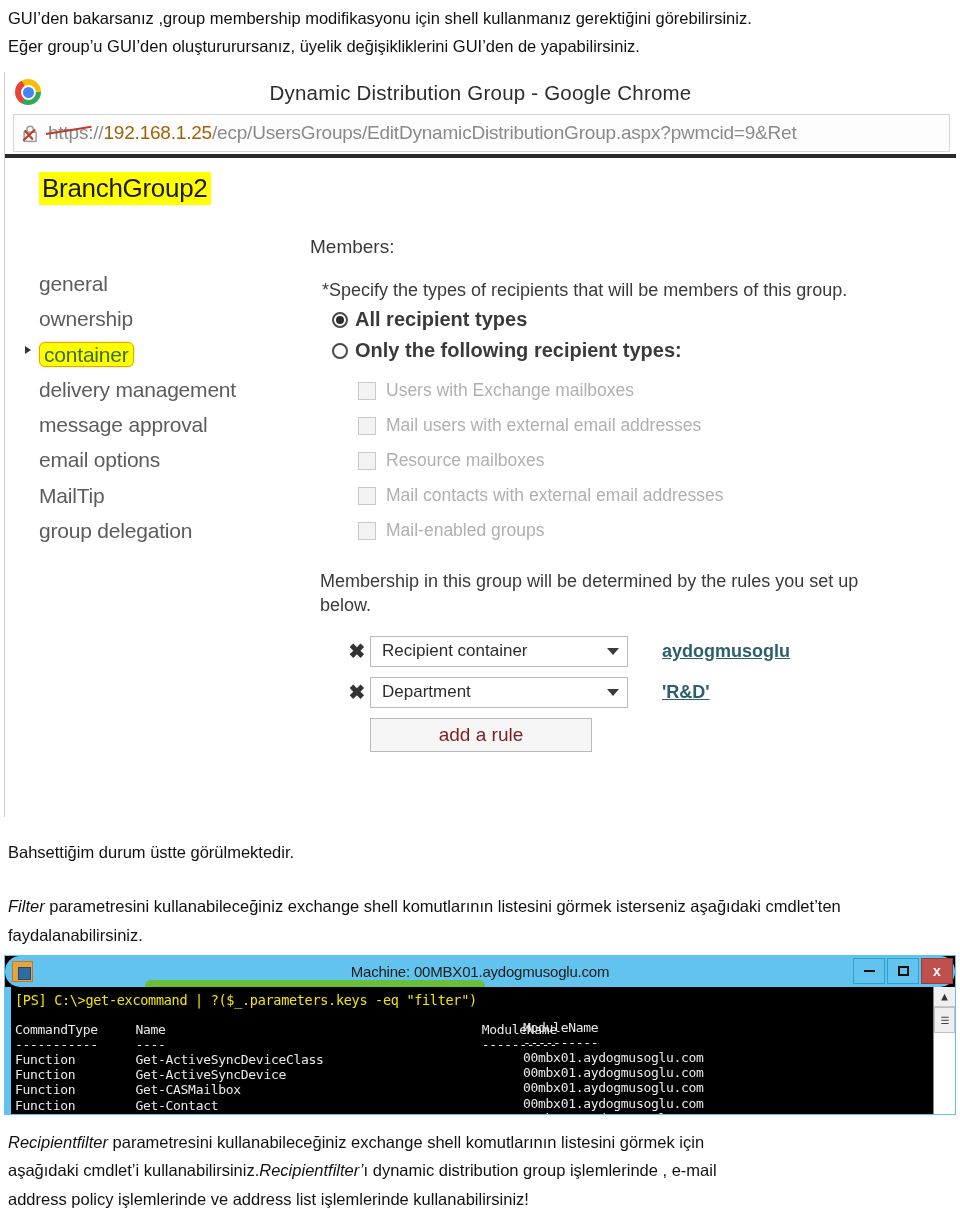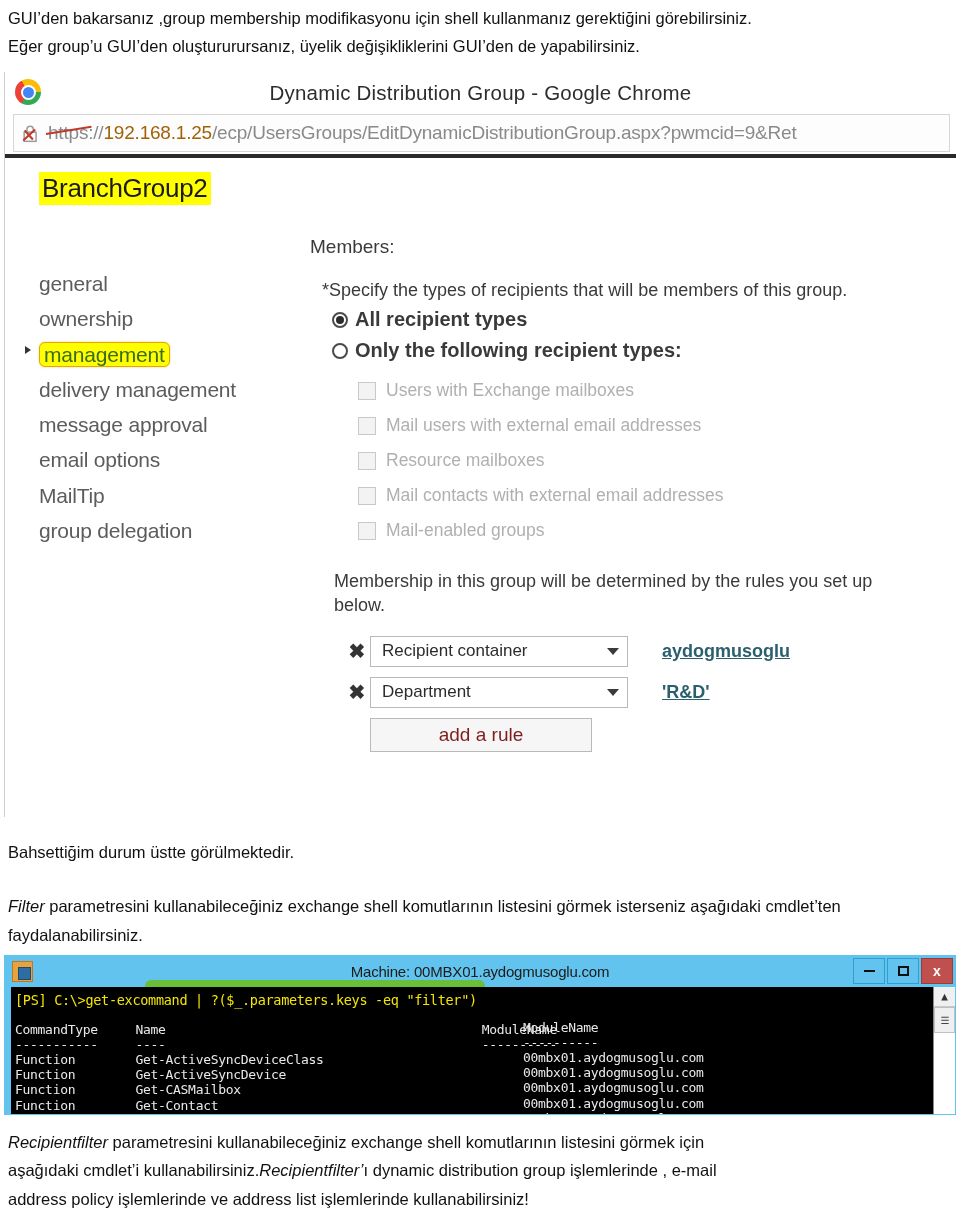--- a/index.html
+++ b/index.html
@@ -117,21 +117,21 @@
   .radio-label { font-size:20px; color:#3a3a3a;font-weight:bold; }
 
   .check-row { display:flex; align-items:center; margin-left:48px; margin-bottom:14px; }
   .checkbox {
     width:18px; height:18px; border:1px solid #c9c9c9; background:#f3f3f3;
     margin-right:10px; flex:0 0 auto;
   }
   .check-label { font-size:17.5px; color:#b0b0b0; }
 
   .rules-note {
-    margin-left:24px; margin-top:28px; font-size:18px; color:#3a3a3a;
+    margin-left:10px; margin-top:28px; font-size:18px; color:#3a3a3a;
     line-height:1.35; width:540px;
   }
 
   .rules-list { margin-left:34px; margin-top:18px; }
   .rule-row { display:flex; align-items:center; margin-bottom:10px; }
   .rule-x {
     font-size:20px; color:#333; font-weight:700; width:26px;
     text-align:center; flex:0 0 auto; line-height:1;
   }
   .rule-select {
@@ -161,21 +161,21 @@
 
   
   #ps-shot {
     position:absolute; left:4px; top:955px; width:952px; height:160px;
     background:#000; overflow:hidden;
     border:1px solid #5fc4ef;
   }
   .ps-titlebar {
     position:relative; height:31px; width:100%;
     background:#62c4ee;
-    display:flex; align-items:center; justify-content:center;
+    display:flex; align-items:center; justify-content:center;border-radius:15px;
   }
   .ps-icon {
     position:absolute; left:7px; top:5px; width:21px; height:21px;
     background:#e8a33d; border:1px solid #b9792a;
     display:flex; align-items:center; justify-content:center;
   }
   .ps-icon::after {
     content:""; position:absolute; right:1px; bottom:1px;
     width:11px; height:11px; background:#2e6da4; border:1px solid #1e4a72;
   }
@@ -257,21 +257,21 @@
   <div class="chrome-underline"></div>
 
   <div class="ecp-body">
     <div class="ecp-title">BranchGroup2</div>
 
     <div class="ecp-nav">
       <div class="nav-item"><span class="nav-hl">general</span></div>
       <div class="nav-item"><span class="nav-hl">ownership</span></div>
       <div class="nav-item selected">
         <span class="nav-caret"></span>
-        <span class="nav-hl">management</span>
+        <span class="nav-hl">container</span>
       </div>
       <div class="nav-item"><span class="nav-hl">delivery management</span></div>
       <div class="nav-item"><span class="nav-hl">message approval</span></div>
       <div class="nav-item"><span class="nav-hl">email options</span></div>
       <div class="nav-item"><span class="nav-hl">MailTip</span></div>
       <div class="nav-item"><span class="nav-hl">group delegation</span></div>
     </div>
 
     <div class="members-pane">
       <div class="members-label">Members:</div>

